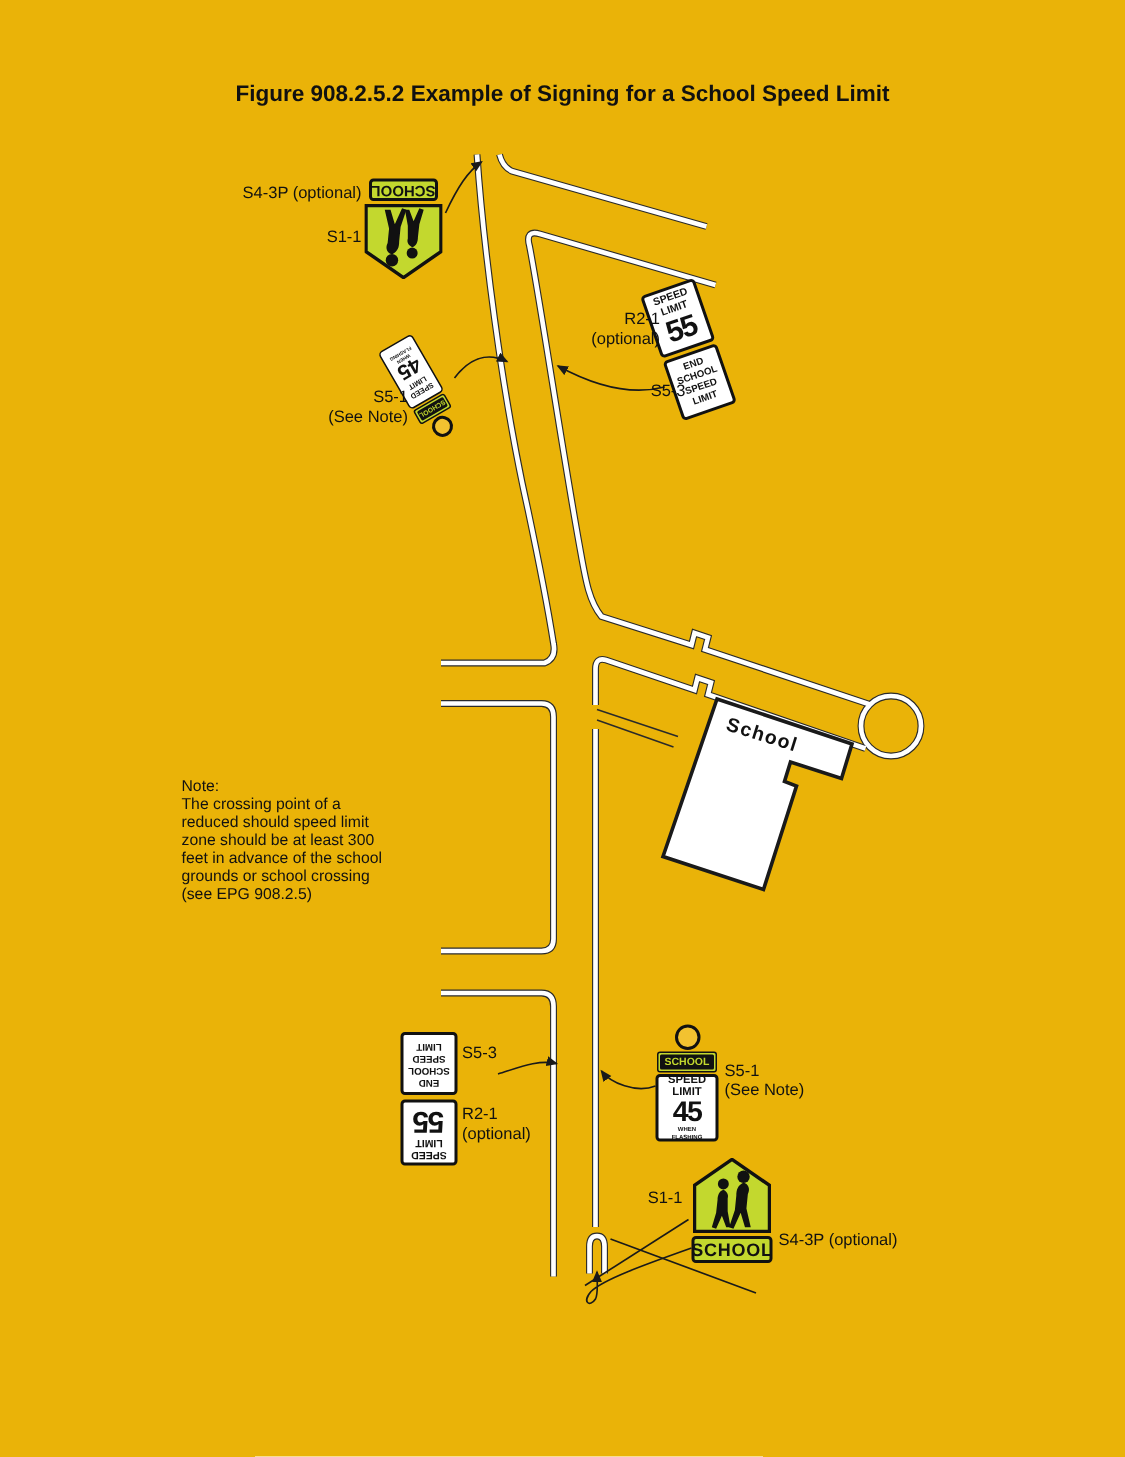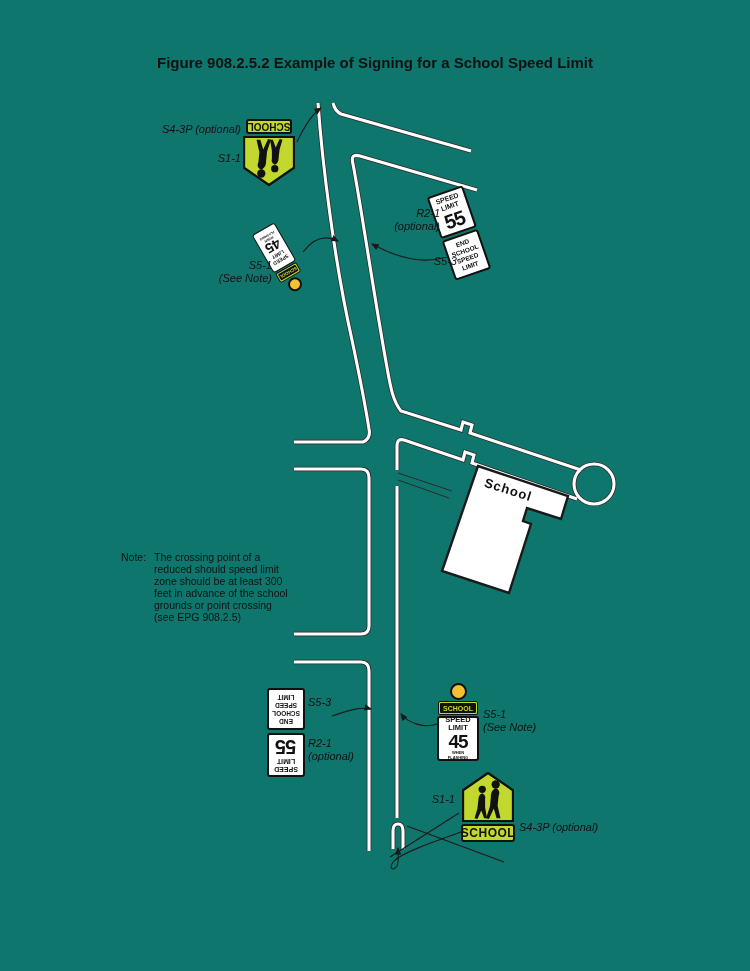--- a/index.html
+++ b/index.html
@@ -1,22 +1,22 @@
 <!DOCTYPE html>
 <html><head>
 <meta charset="utf-8">
 <style>
   html,body{margin:0;padding:0;background:#ffffff;}
-  .page{position:relative;width:750px;height:971px;background:#0f766e;overflow:hidden;
+  .page{position:relative;width:750px;height:971px;background:#eab308;overflow:hidden;
         font-family:"Liberation Sans", sans-serif;color:#111;}
   .title{position:absolute;top:54px;left:0;width:750px;text-align:center;
          font-size:15px;font-weight:bold;}
-  .lbl{position:absolute;font-size:11px;line-height:13px;white-space:nowrap;font-style:italic;}
+  .lbl{position:absolute;font-size:11px;line-height:13px;white-space:nowrap;}
   .lbl.r{text-align:right;}
-  .note{position:absolute;left:121px;top:551px;display:flex;font-size:10.5px;line-height:12px;}
+  .note{position:absolute;left:121px;top:518px;display:flex;font-size:10.5px;line-height:12px;flex-direction:column;}
   .note .nlabel{width:33px;flex:none;}
   svg.roads{position:absolute;left:0;top:0;z-index:0;}
   .rb{fill:none;stroke:#2a2a2a;stroke-width:4.6;}
   .rw{fill:none;stroke:#ffffff;stroke-width:3.1;}
   .thin{fill:none;stroke:#2a2a2a;stroke-width:1;}
   .leader{fill:none;stroke:#1a1a1a;stroke-width:1.1;}
   .bld{fill:#ffffff;stroke:#1a1a1a;stroke-width:2.4;}
   .school-txt{position:absolute;left:487px;top:475px;font-size:13px;font-weight:bold;
               letter-spacing:1px;transform:rotate(17.5deg);transform-origin:left top;}
   .asm{position:absolute;display:flex;flex-direction:column;align-items:center;z-index:2;}
@@ -118,21 +118,21 @@
 
   <div class="school-txt z3">School</div>
 
   <div class="note z3">
     <div class="nlabel">Note:</div>
     <div>
       <div>The crossing point of a</div>
       <div>reduced should speed limit</div>
       <div>zone should be at least 300</div>
       <div>feet in advance of the school</div>
-      <div>grounds or point crossing</div>
+      <div>grounds or school crossing</div>
       <div>(see EPG 908.2.5)</div>
     </div>
   </div>
 
   <div class="asm flip" style="left:243px;top:119px;width:52px;">
     <svg width="52" height="50" viewBox="0 0 54 52">
       <polygon points="27,1 53,19 53,51 1,51 1,19" fill="#c3d82e" stroke="#111" stroke-width="2.4"></polygon>
       <g fill="#111">
         <circle cx="35" cy="13" r="4.3"></circle>
         <path d="M35,17 C31,19 30,22 30,26 L29,36 L25,48 L28,49 L33,38 L36,48 L40,48 L37,35 L38,25 C40,21 38,18 35,17 Z"></path>

